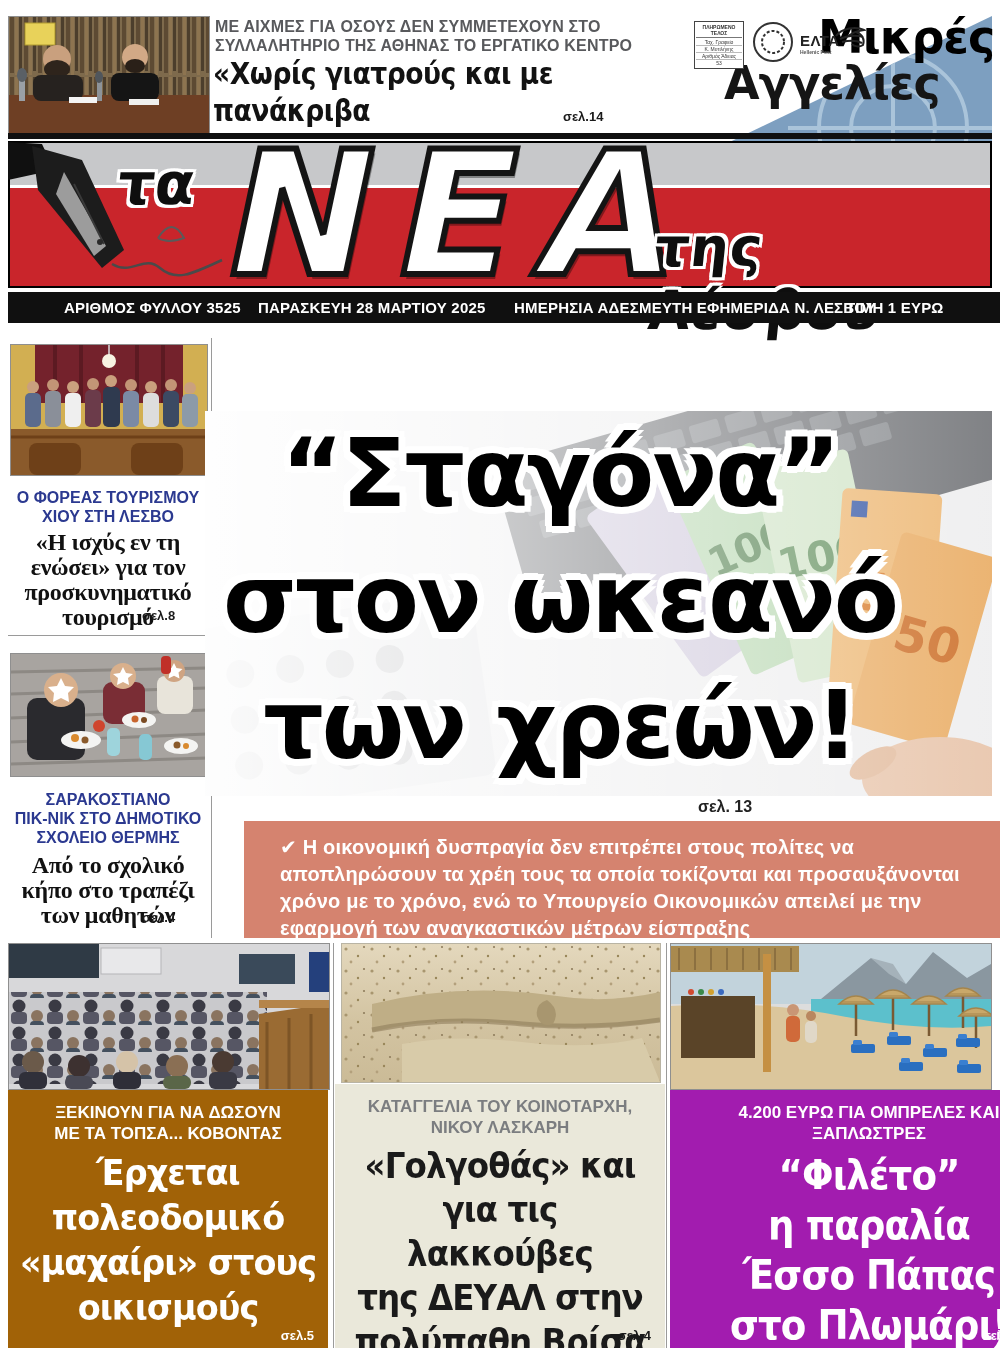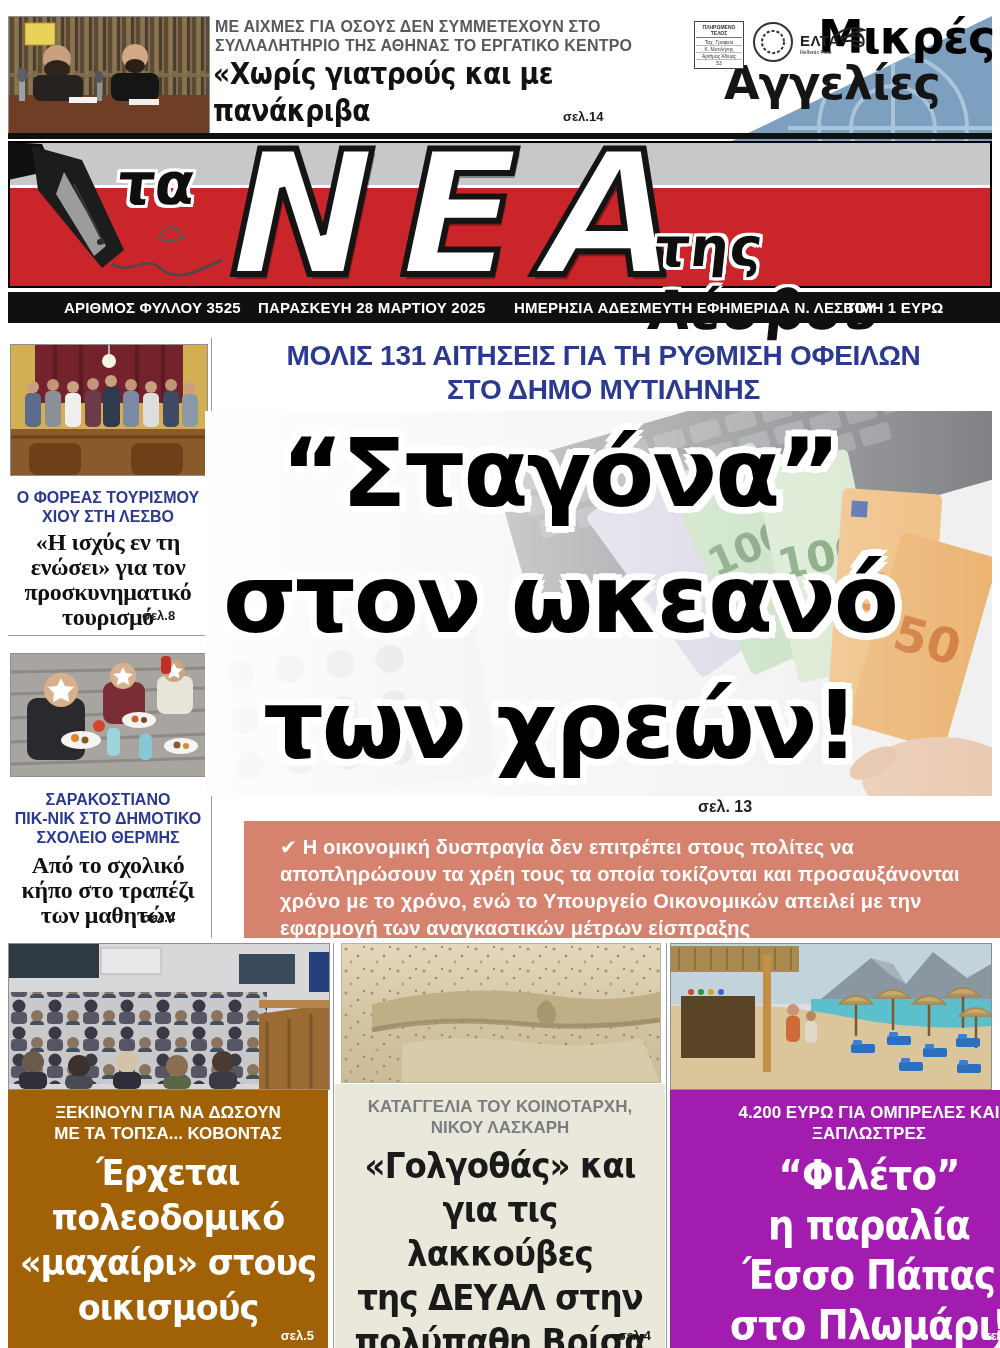--- a/index.html
+++ b/index.html
@@ -305,22 +305,20 @@
     </svg>
   </div>
   <div class="abs sb-headline lines" style="left:8px;top:845px;width:200px;">Από το σχολικό
 κήπο στο τραπέζι
 των μαθητών</div>
   <div class="abs sb-kicker lines" style="left:8px;top:782px;width:200px;">ΣΑΡΑΚΟΣΤΙΑΝΟ
 ΠΙΚ-ΝΙΚ ΣΤΟ ΔΗΜΟΤΙΚΟ
 ΣΧΟΛΕΙΟ ΘΕΡΜΗΣ</div>
   <div class="abs pageref" style="left:142px;top:902px;">σελ.4</div>
 
-  <div class="abs main-kicker lines" style="left:215px;top:331px;width:777px;">ΜΟΛΙΣ 131 ΑΙΤΗΣΕΙΣ ΓΙΑ ΤΗ ΡΥΘΜΙΣΗ ΟΦΕΙΛΩΝ
-ΣΤΟ ΔΗΜΟ ΜΥΤΙΛΗΝΗΣ</div>
 
   <div class="abs" style="left:205px;top:403px;width:787px;height:385px;">
     <svg viewBox="0 0 787 385" style="width:100%;height:100%;">
       <defs>
         <linearGradient id="fadeL" x1="0" y1="0" x2="1" y2="0">
           <stop offset="0" stop-color="#ffffff" stop-opacity=".95"></stop>
           <stop offset=".55" stop-color="#ffffff" stop-opacity=".5"></stop>
           <stop offset="1" stop-color="#ffffff" stop-opacity=".15"></stop>
         </linearGradient>
       </defs>

